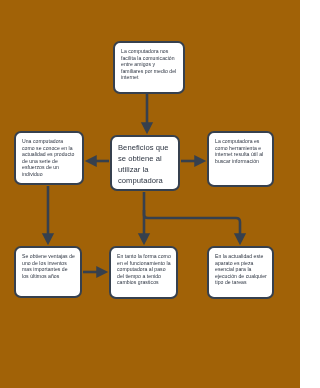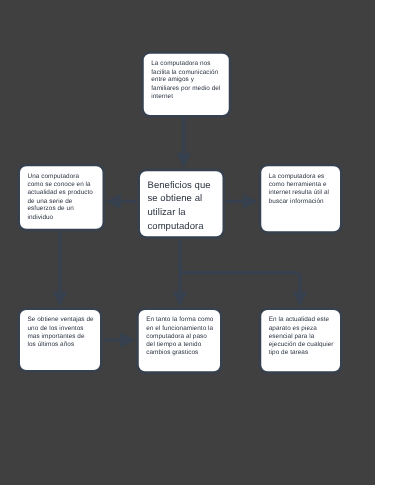--- a/index.html
+++ b/index.html
@@ -7,21 +7,21 @@
     padding: 0;
     background: #ffffff;
   }
   body {
     font-family: "Liberation Sans", sans-serif;
   }
   #diagram-canvas {
     position: relative;
     width: 300px;
     height: 388px;
-    background: #404040;
+    background: #a16207;
     overflow: hidden;
   }
   #connector-layer {
     position: absolute;
     left: 0;
     top: 0;
     width: 300px;
     height: 388px;
     pointer-events: none;
   }

